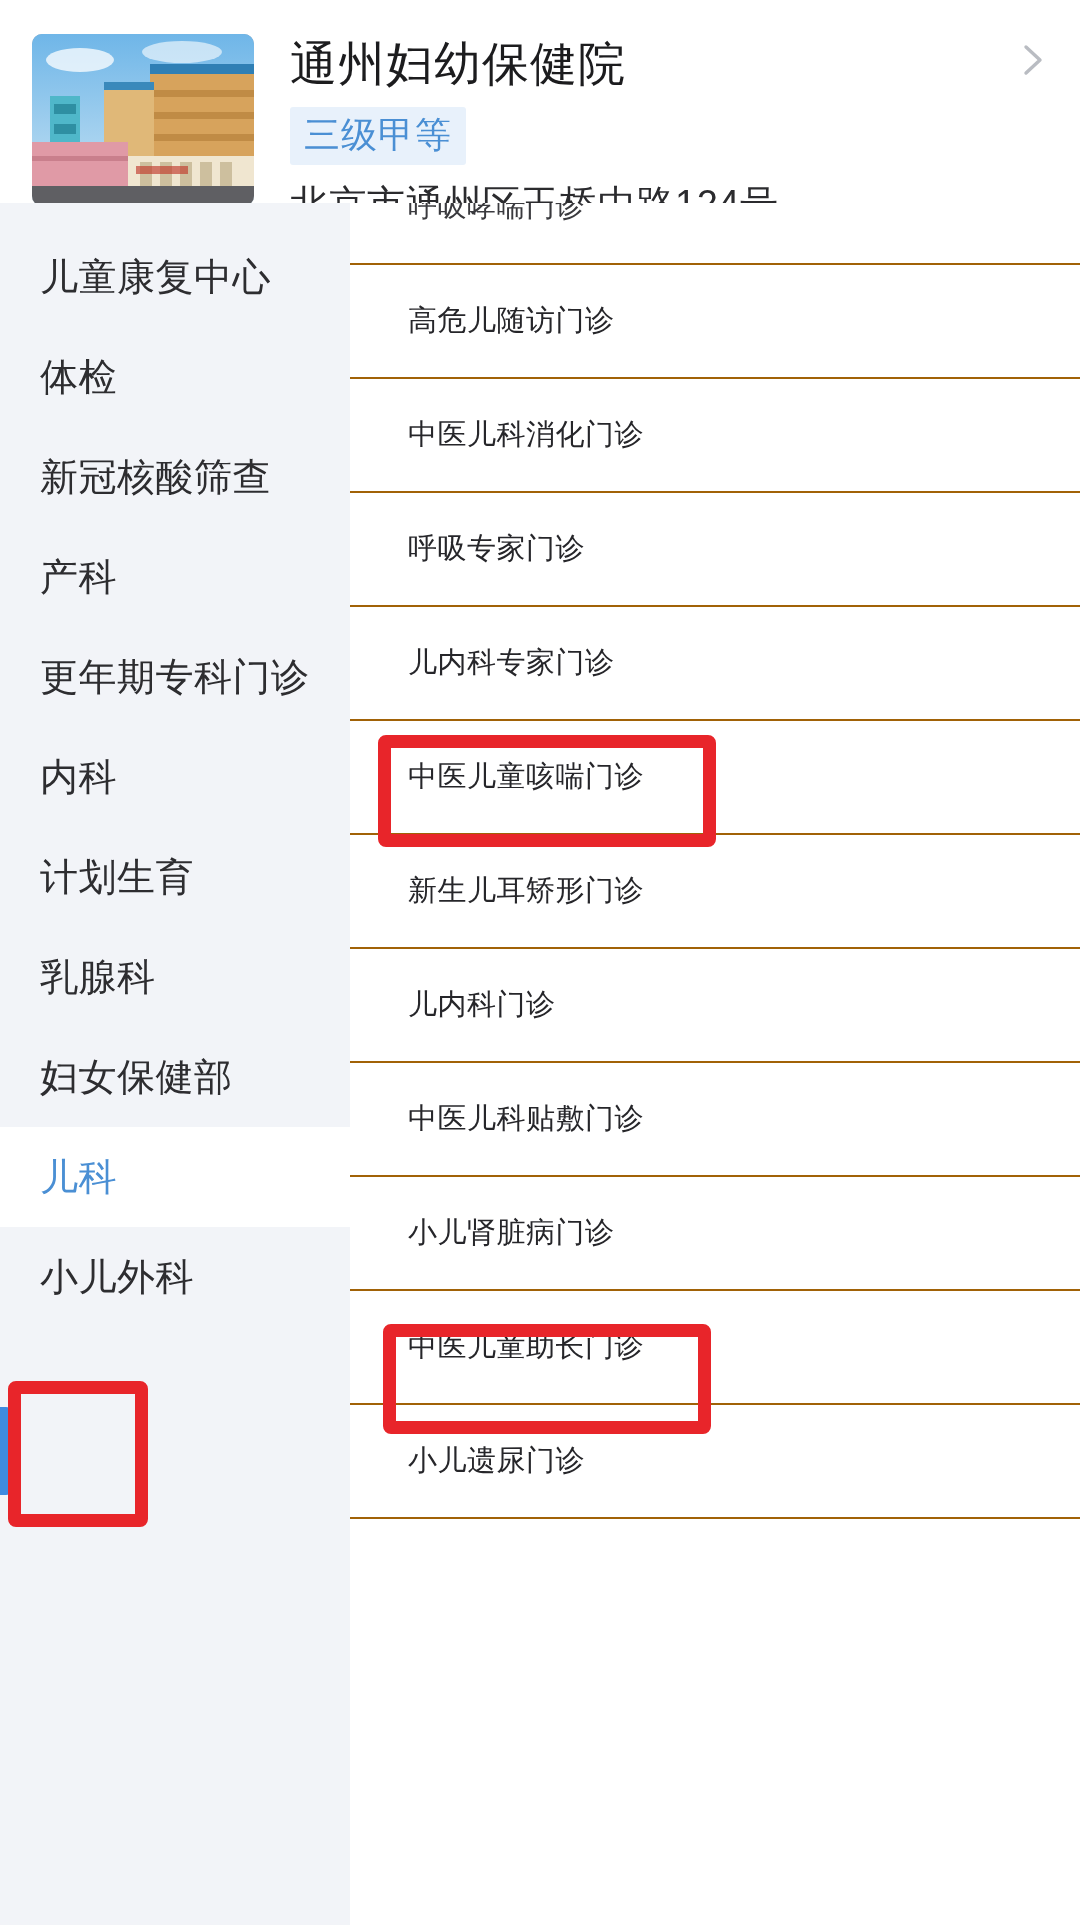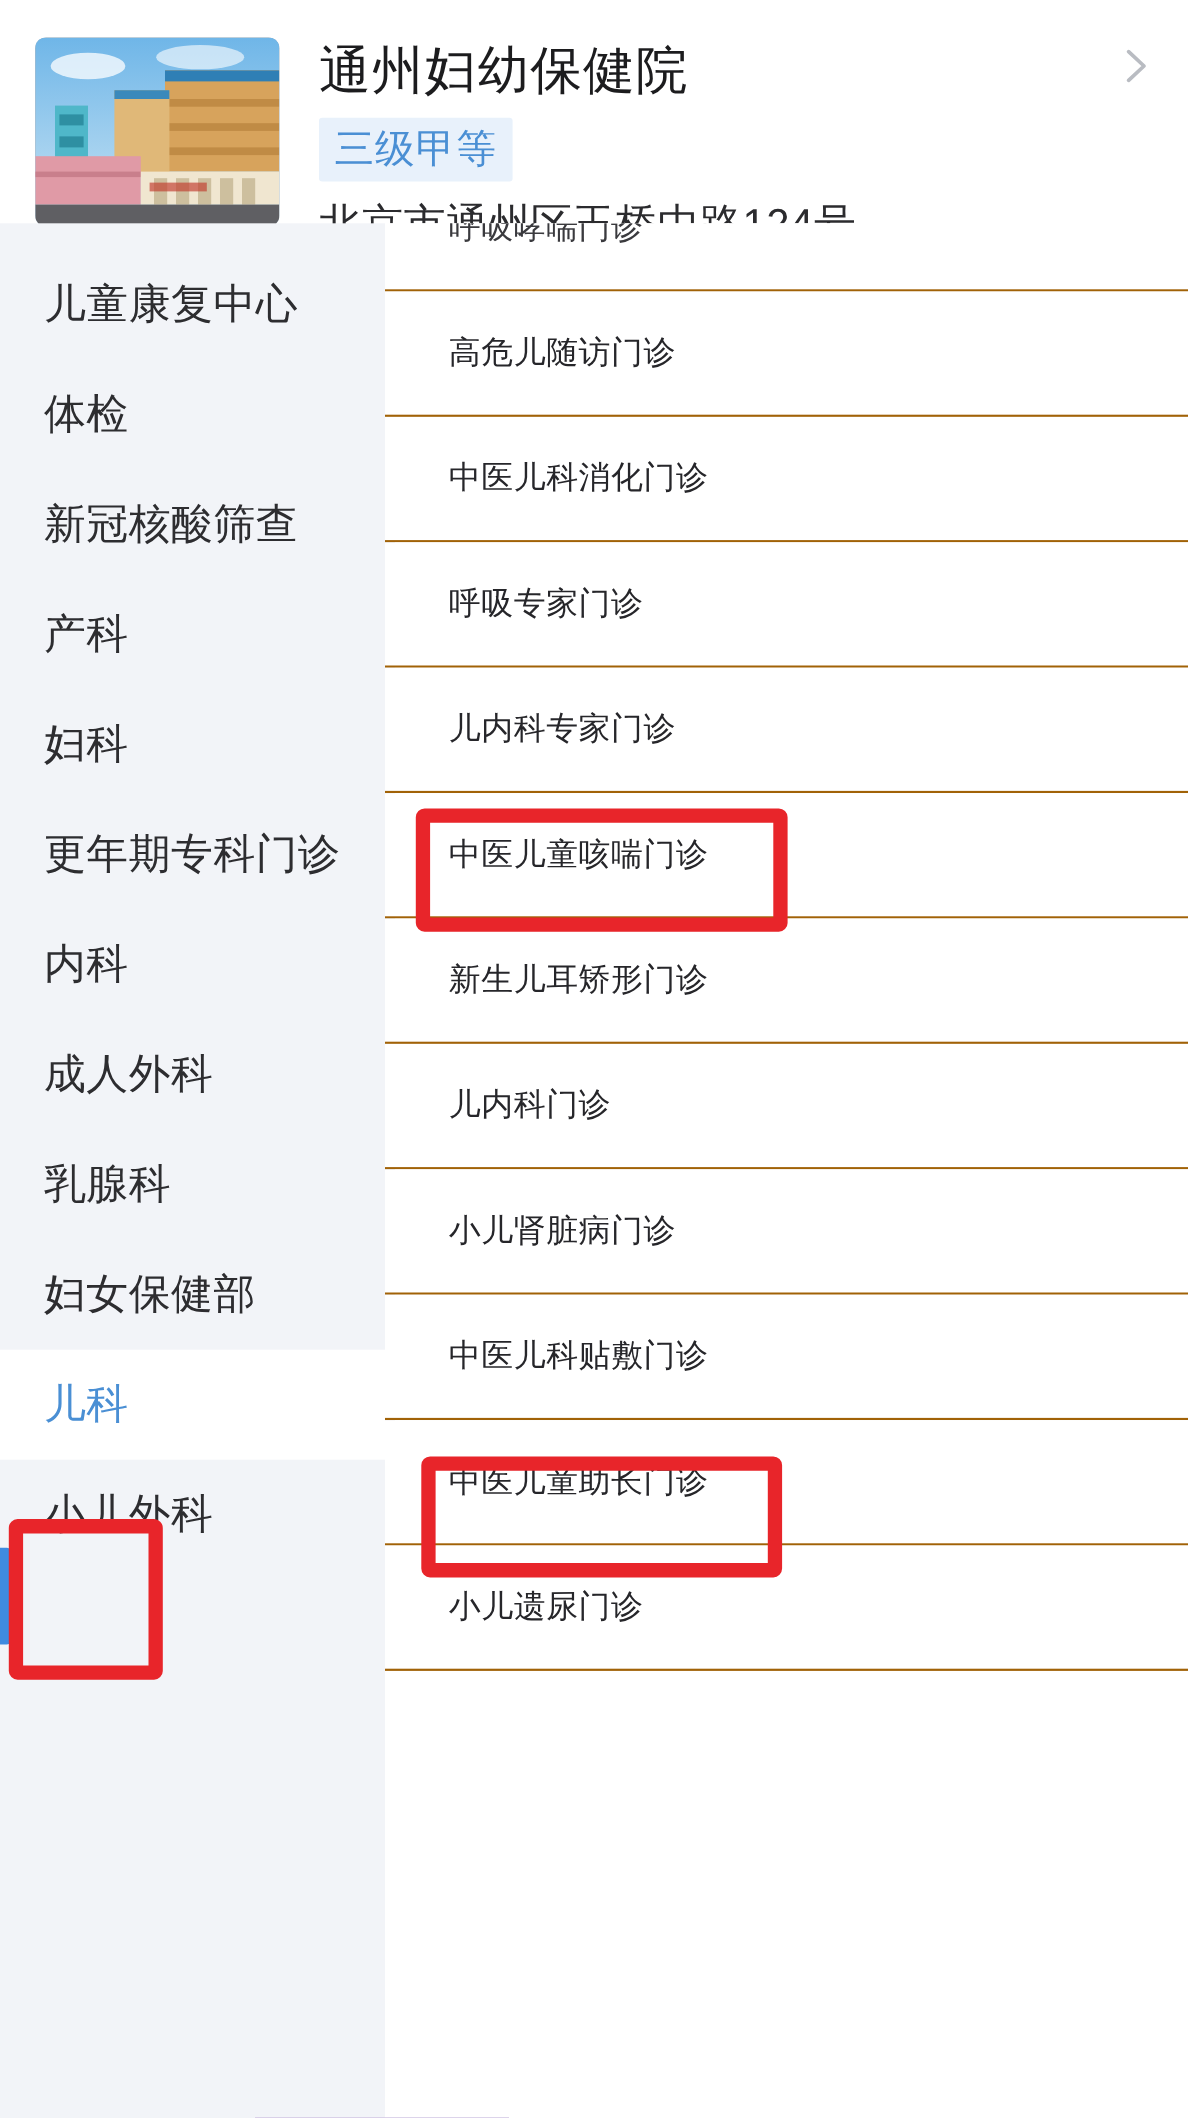--- a/index.html
+++ b/index.html
@@ -238,30 +238,27 @@
         <div class="side-item">
           <span>体检</span>
         </div>
         <div class="side-item">
           <span>新冠核酸筛查</span>
         </div>
         <div class="side-item">
           <span>产科</span>
         </div>
         <div class="side-item">
-          <span>妇科</span>
-        </div>
-        <div class="side-item">
           <span>更年期专科门诊</span>
         </div>
         <div class="side-item">
           <span>内科</span>
         </div>
         <div class="side-item">
-          <span>成人外科</span>
+          <span>计划生育</span>
         </div>
         <div class="side-item">
           <span>乳腺科</span>
         </div>
         <div class="side-item">
           <span>妇女保健部</span>
         </div>
         <div class="side-item active" id="sel-side-item">
           <span>儿科</span>
         </div>
@@ -292,24 +289,24 @@
           <div class="list-item">
             <span>中医儿童咳喘门诊</span>
           </div>
           <div class="list-item">
             <span>新生儿耳矫形门诊</span>
           </div>
           <div class="list-item">
             <span>儿内科门诊</span>
           </div>
           <div class="list-item">
+            <span>中医儿科贴敷门诊</span>
+          </div>
+          <div class="list-item">
             <span>小儿肾脏病门诊</span>
-          </div>
-          <div class="list-item">
-            <span>中医儿科贴敷门诊</span>
           </div>
           <div class="list-item">
             <span>中医儿童助长门诊</span>
           </div>
           <div class="list-item">
             <span>小儿遗尿门诊</span>
           </div>
         </div>
     </div>
   </div>

